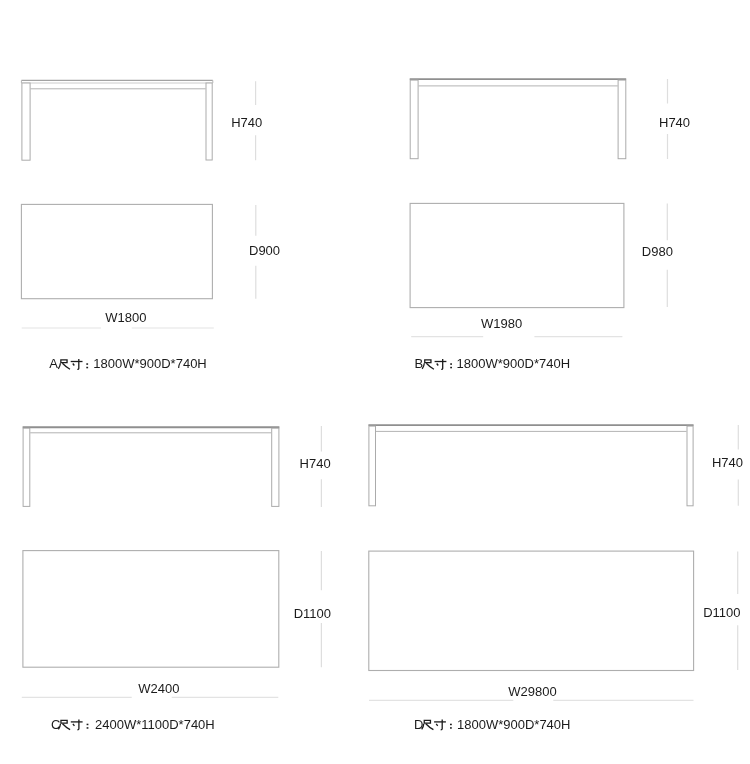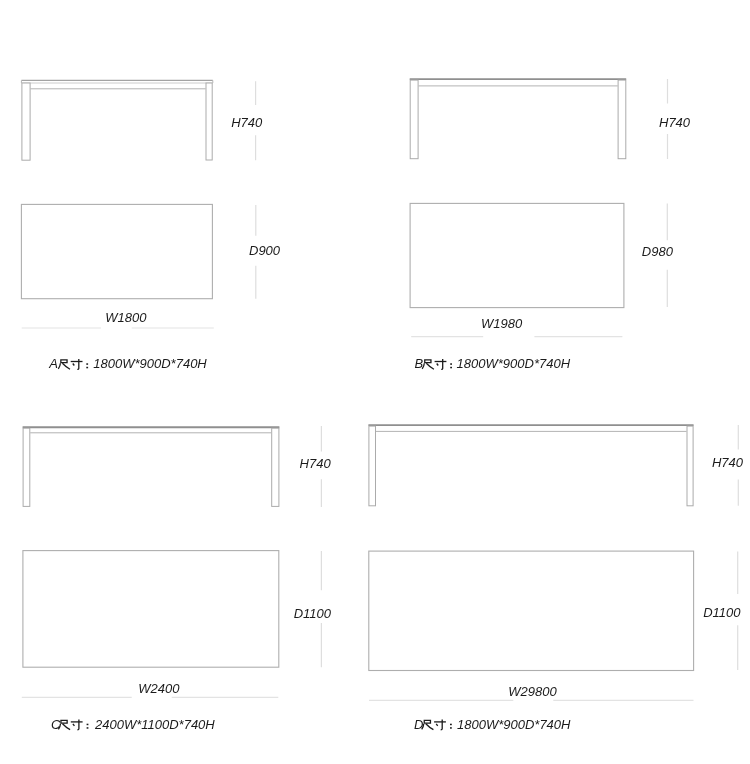--- a/index.html
+++ b/index.html
@@ -1,16 +1,16 @@
 <!DOCTYPE html>
 <html><head>
 <meta charset="utf-8">
 <style>
   html,body{margin:0;padding:0;background:#ffffff;}
-  .page{width:750px;height:764px;position:relative;overflow:hidden;background:#fff;font-style:italic;}
+  .page{width:750px;height:764px;position:relative;overflow:hidden;background:#fff;}
   text{font-family:"Liberation Sans", sans-serif;fill:#1b1b1b;}
 </style>
 </head>
 <body>
 <div class="page">
 <svg width="750" height="764" viewBox="0 0 750 764">
 <defs>
 
 <g id="chicun" fill="none" stroke="#1b1b1b" stroke-width="1.3">
   <path d="M 0.95,-8.25 L 7.15,-8.25 L 7.15,-5.55 L 0.95,-5.55 Z"></path>

